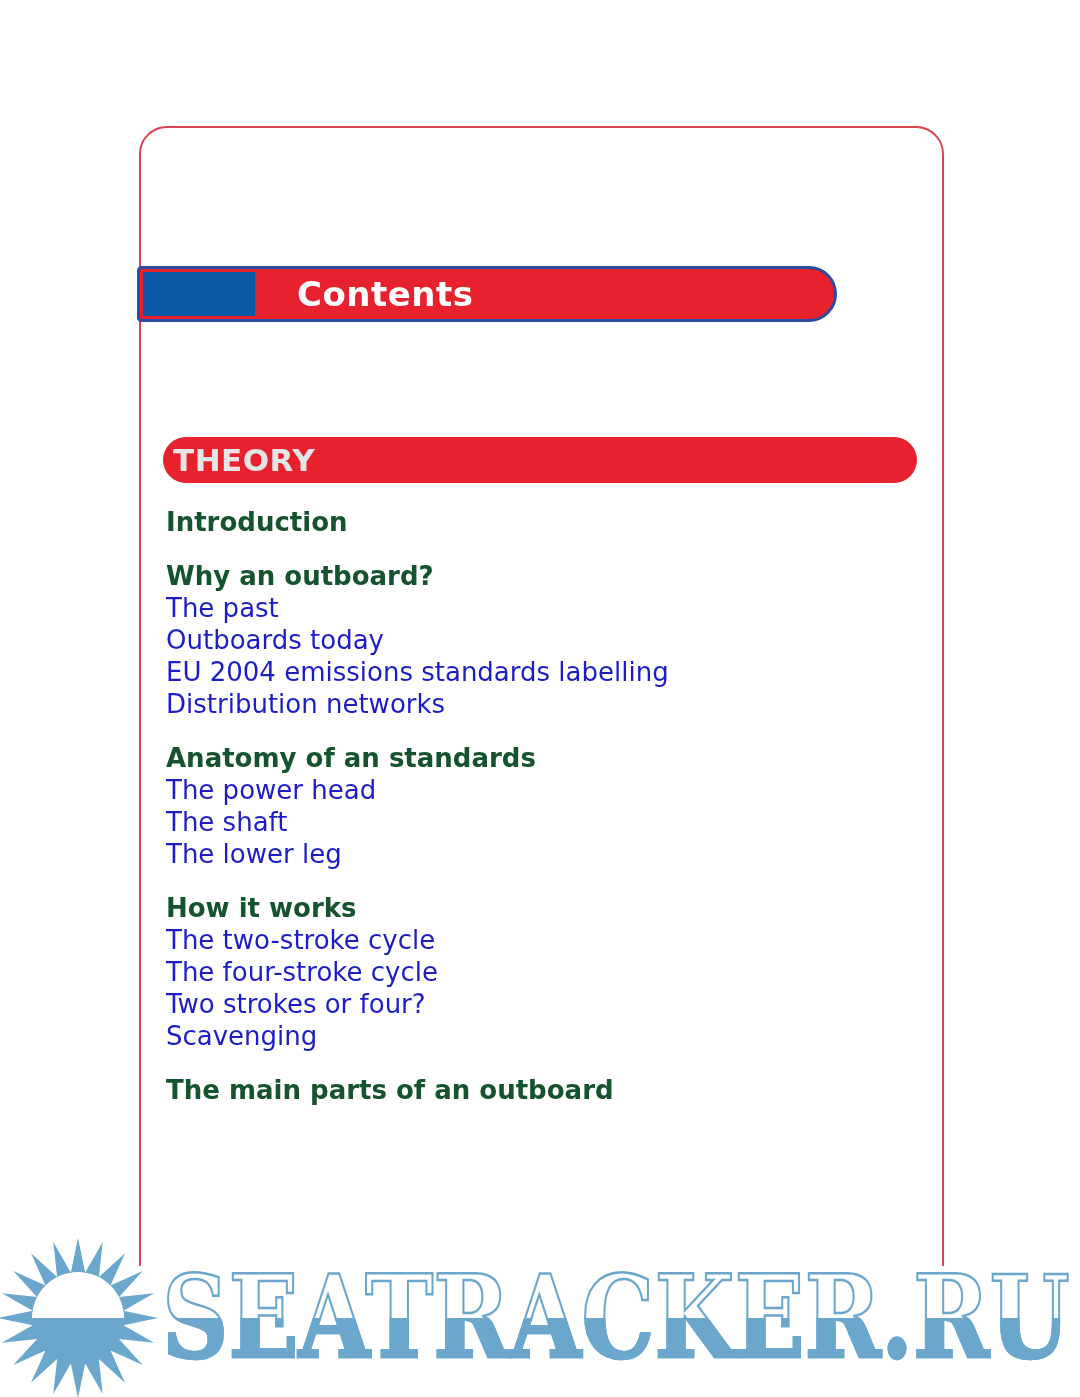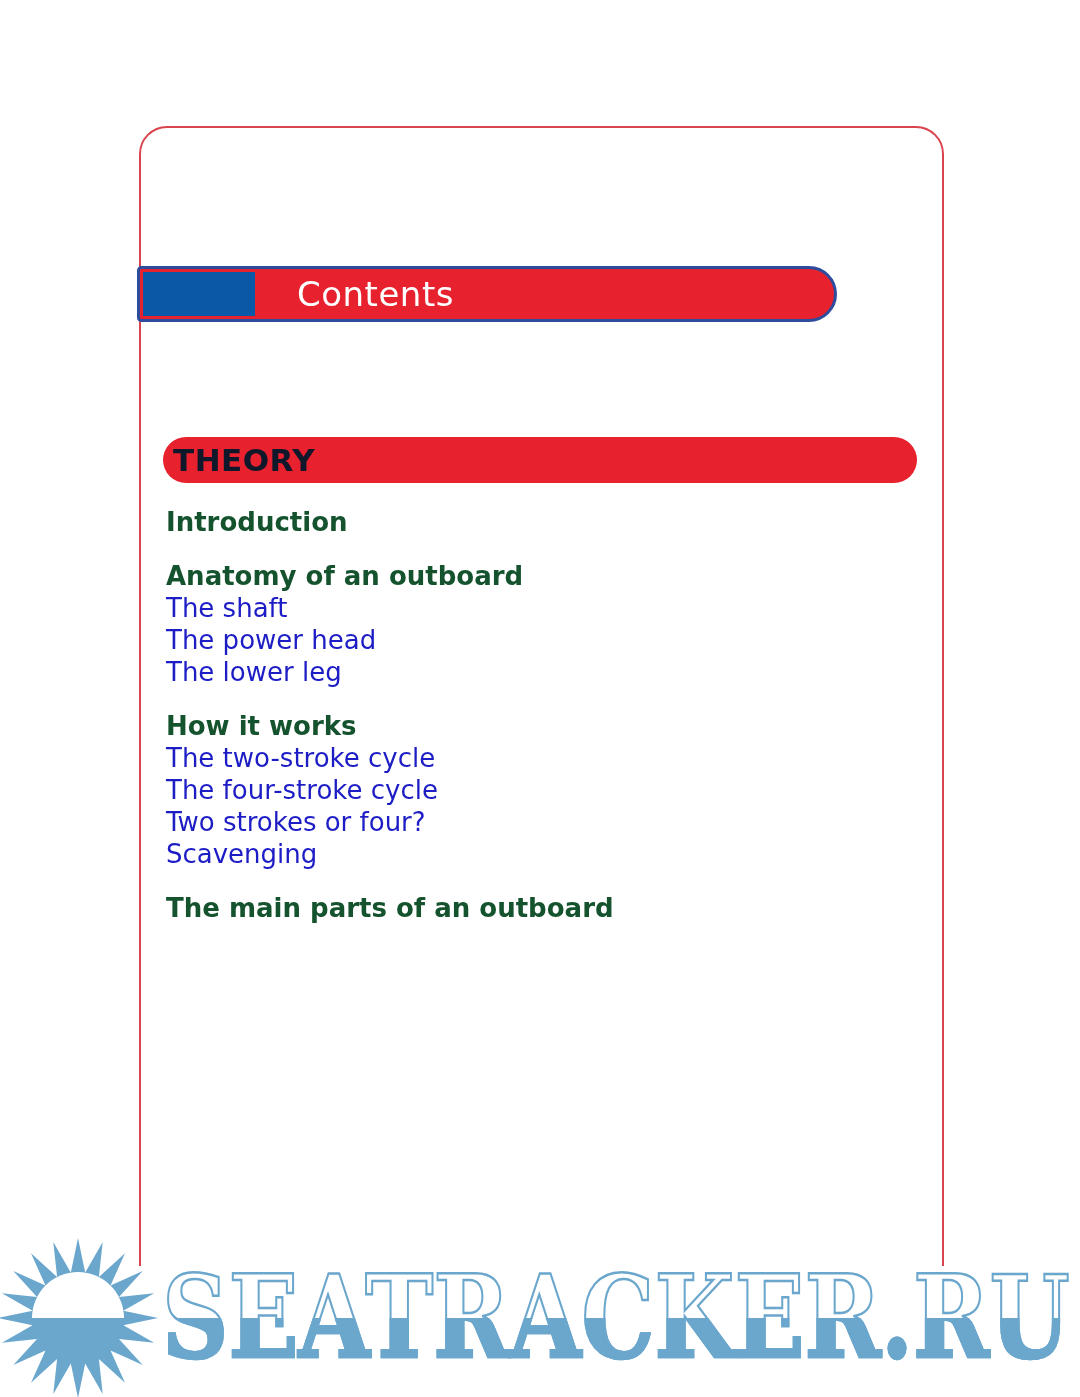--- a/index.html
+++ b/index.html
@@ -11,27 +11,27 @@
   .page-card{position:absolute;left:139px;top:126px;width:801px;height:1340px;
              border:2px solid #d9444e;border-radius:28px;background:#ffffff;}
 
   
   .contents-banner{position:absolute;left:137px;top:266px;width:700px;height:56px;
                    box-sizing:border-box;background:#e7212d;border:3px solid #2e4c9e;
                    border-radius:5px 32px 32px 5px;z-index:2;}
   .contents-accent{position:absolute;left:3px;top:3px;width:112px;height:44px;
                    background:#0a58a6;}
   .contents-title{position:absolute;left:157px;top:50%;transform:translateY(-50%);
-                  color:#ffffff;font-size:34px;font-weight:normal;letter-spacing:.5px;}
+                  color:#ffffff;font-size:34px;font-weight:bold;letter-spacing:.5px;}
 
   
   .theory-banner{position:absolute;left:163px;top:437px;width:754px;height:46px;
                  background:#e7212d;border-radius:24px;z-index:2;}
   .theory-title{position:absolute;left:10px;top:50%;transform:translateY(-50%);
-                color:#0f172a;font-size:31px;font-weight:bold;letter-spacing:.5px;}
+                color:#e5e5e5;font-size:31px;font-weight:bold;letter-spacing:.5px;}
 
   
   .toc{position:absolute;left:166px;top:506px;width:640px;z-index:2;}
   .toc-group + .toc-group{margin-top:22px;}
   .toc-heading{color:#14532d;font-weight:bold;font-size:26px;line-height:32px;}
   .toc-item{color:#1d1dc6;font-size:26px;line-height:32px;}
 
   
   .watermark-strip{position:absolute;left:0;top:1266px;width:1080px;height:131px;
                    background:#ffffff;z-index:5;}
@@ -63,23 +63,30 @@
 
   <div class="theory-banner">
     <div class="theory-title">THEORY</div>
   </div>
 
   <div class="toc">
       <div class="toc-group">
         <div class="toc-heading">Introduction</div>
       </div>
       <div class="toc-group">
-        <div class="toc-heading">Anatomy of an outboard</div>
+        <div class="toc-heading">Why an outboard?</div>
+        <div class="toc-item">The past</div>
+        <div class="toc-item">Outboards today</div>
+        <div class="toc-item">EU 2004 emissions standards labelling</div>
+        <div class="toc-item">Distribution networks</div>
+      </div>
+      <div class="toc-group">
+        <div class="toc-heading">Anatomy of an standards</div>
+        <div class="toc-item">The power head</div>
         <div class="toc-item">The shaft</div>
-        <div class="toc-item">The power head</div>
         <div class="toc-item">The lower leg</div>
       </div>
       <div class="toc-group">
         <div class="toc-heading">How it works</div>
         <div class="toc-item">The two-stroke cycle</div>
         <div class="toc-item">The four-stroke cycle</div>
         <div class="toc-item">Two strokes or four?</div>
         <div class="toc-item">Scavenging</div>
       </div>
       <div class="toc-group">

